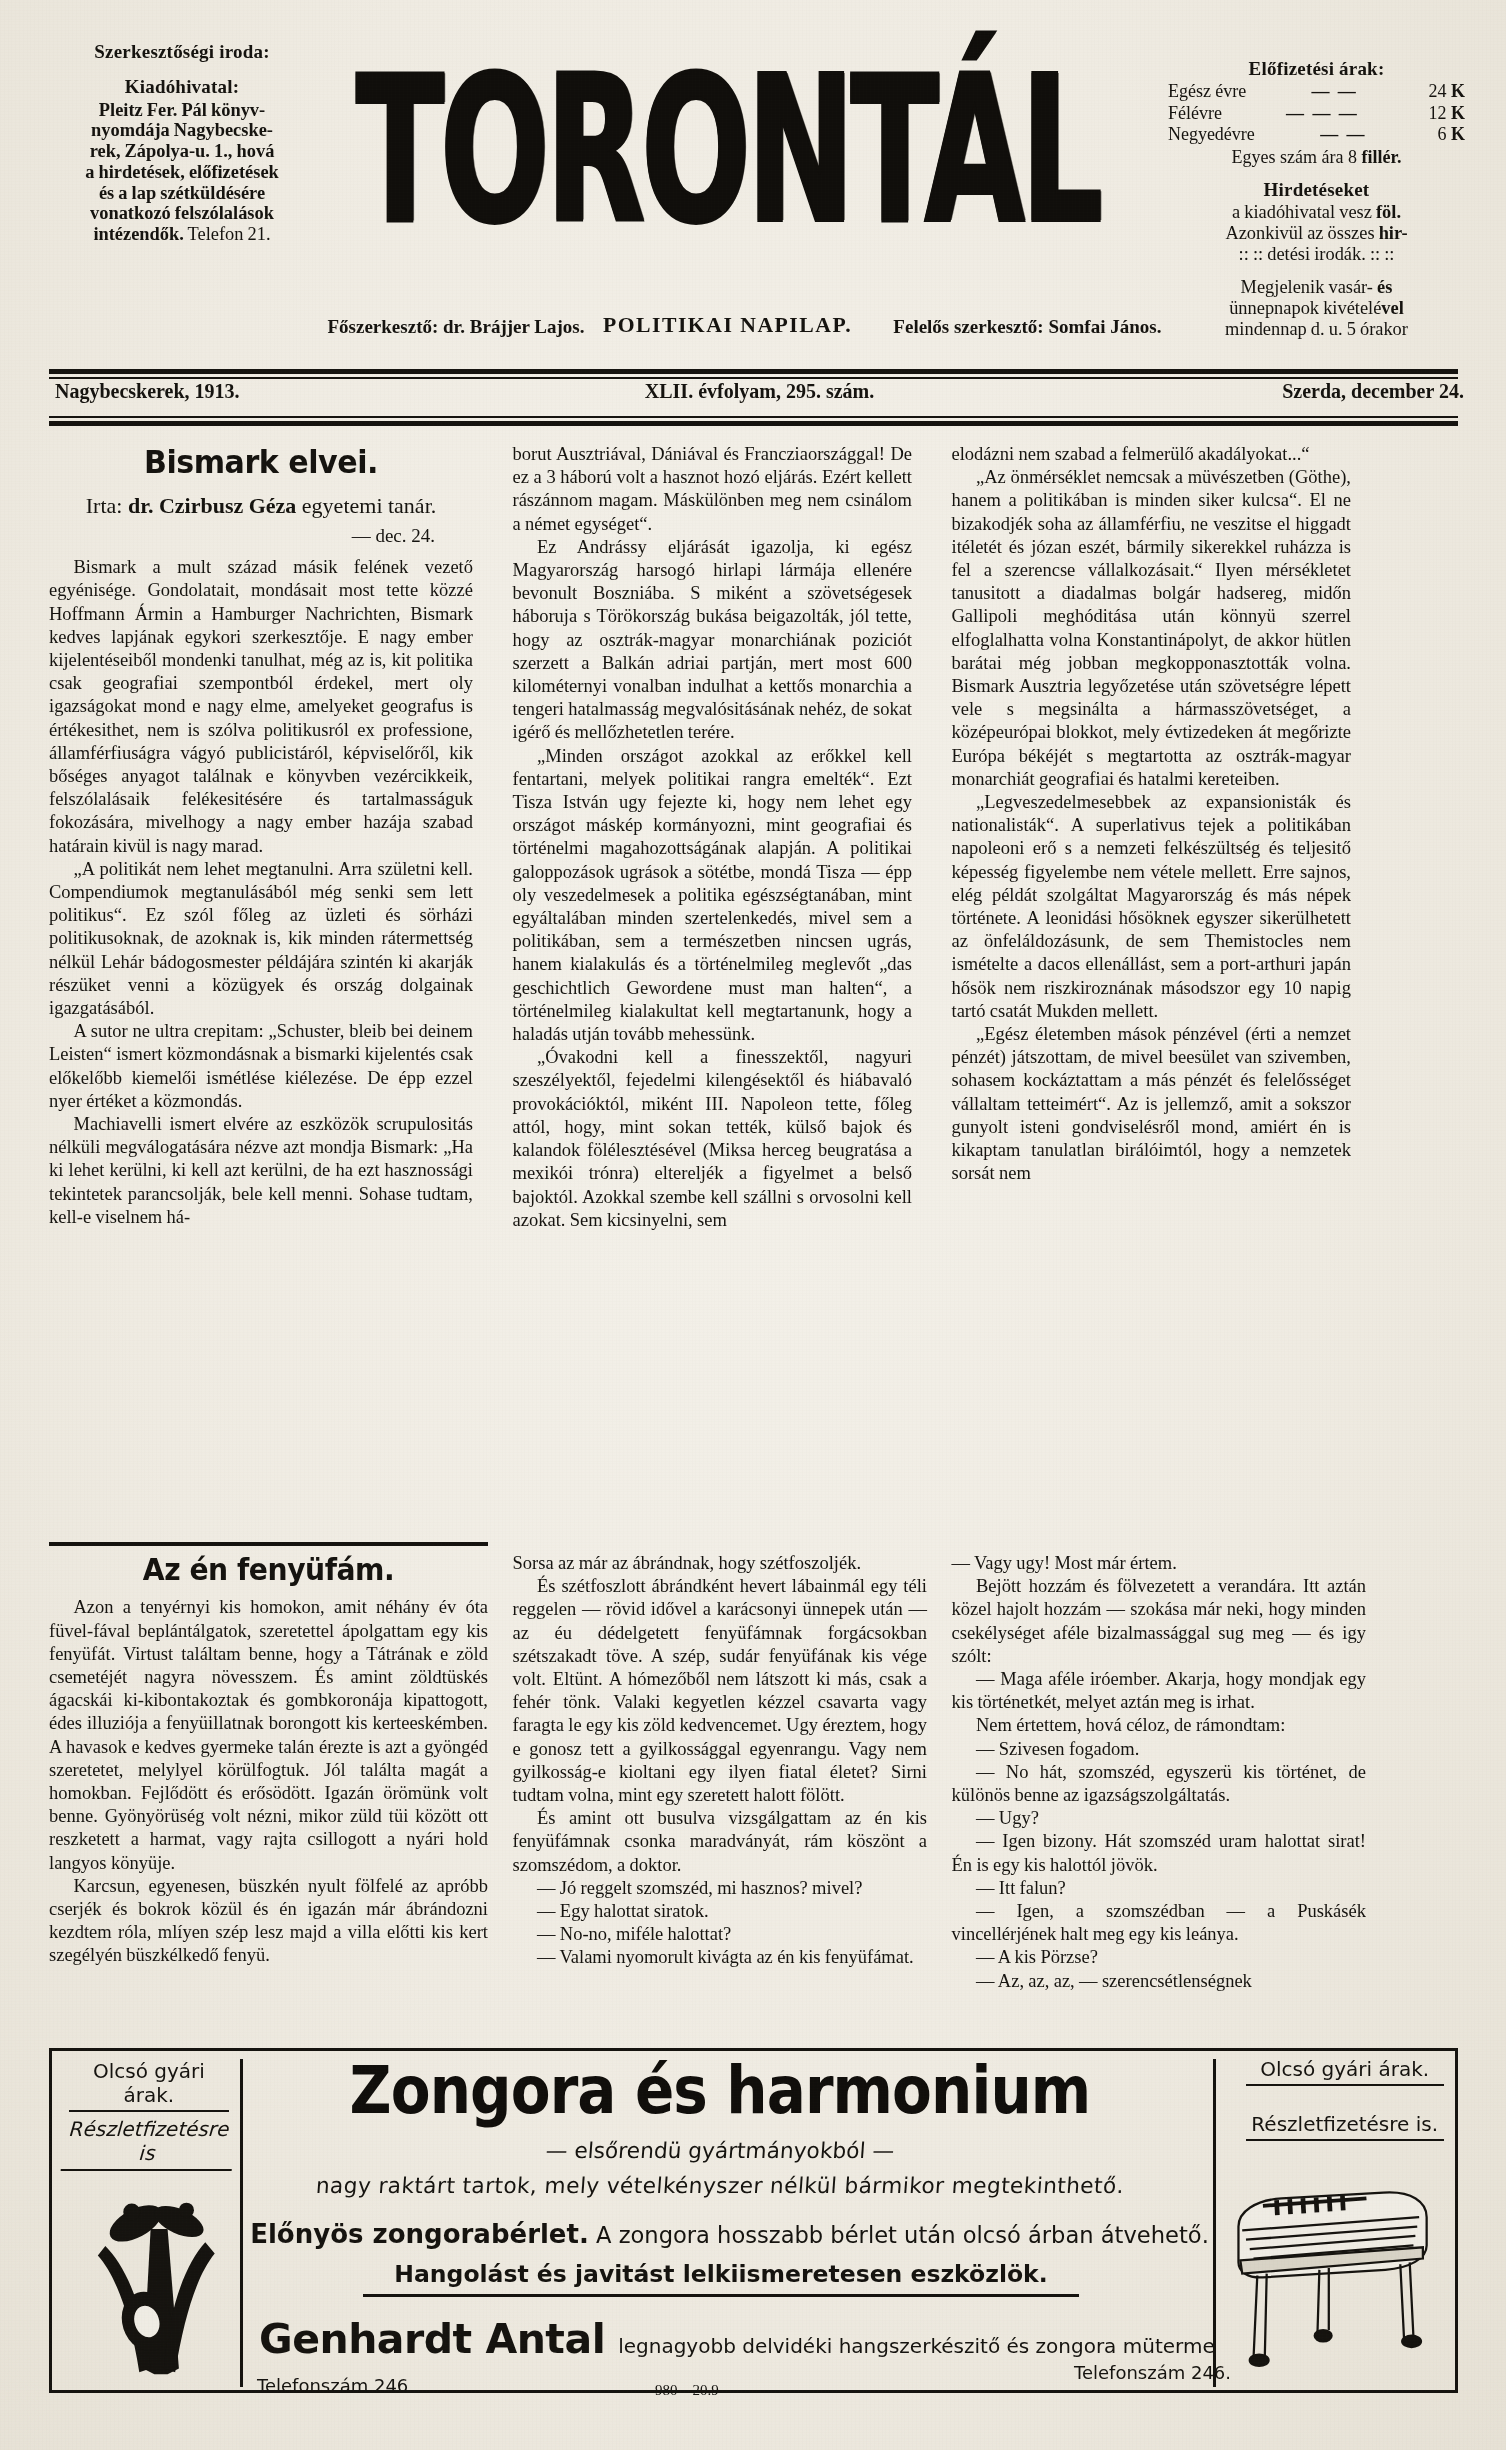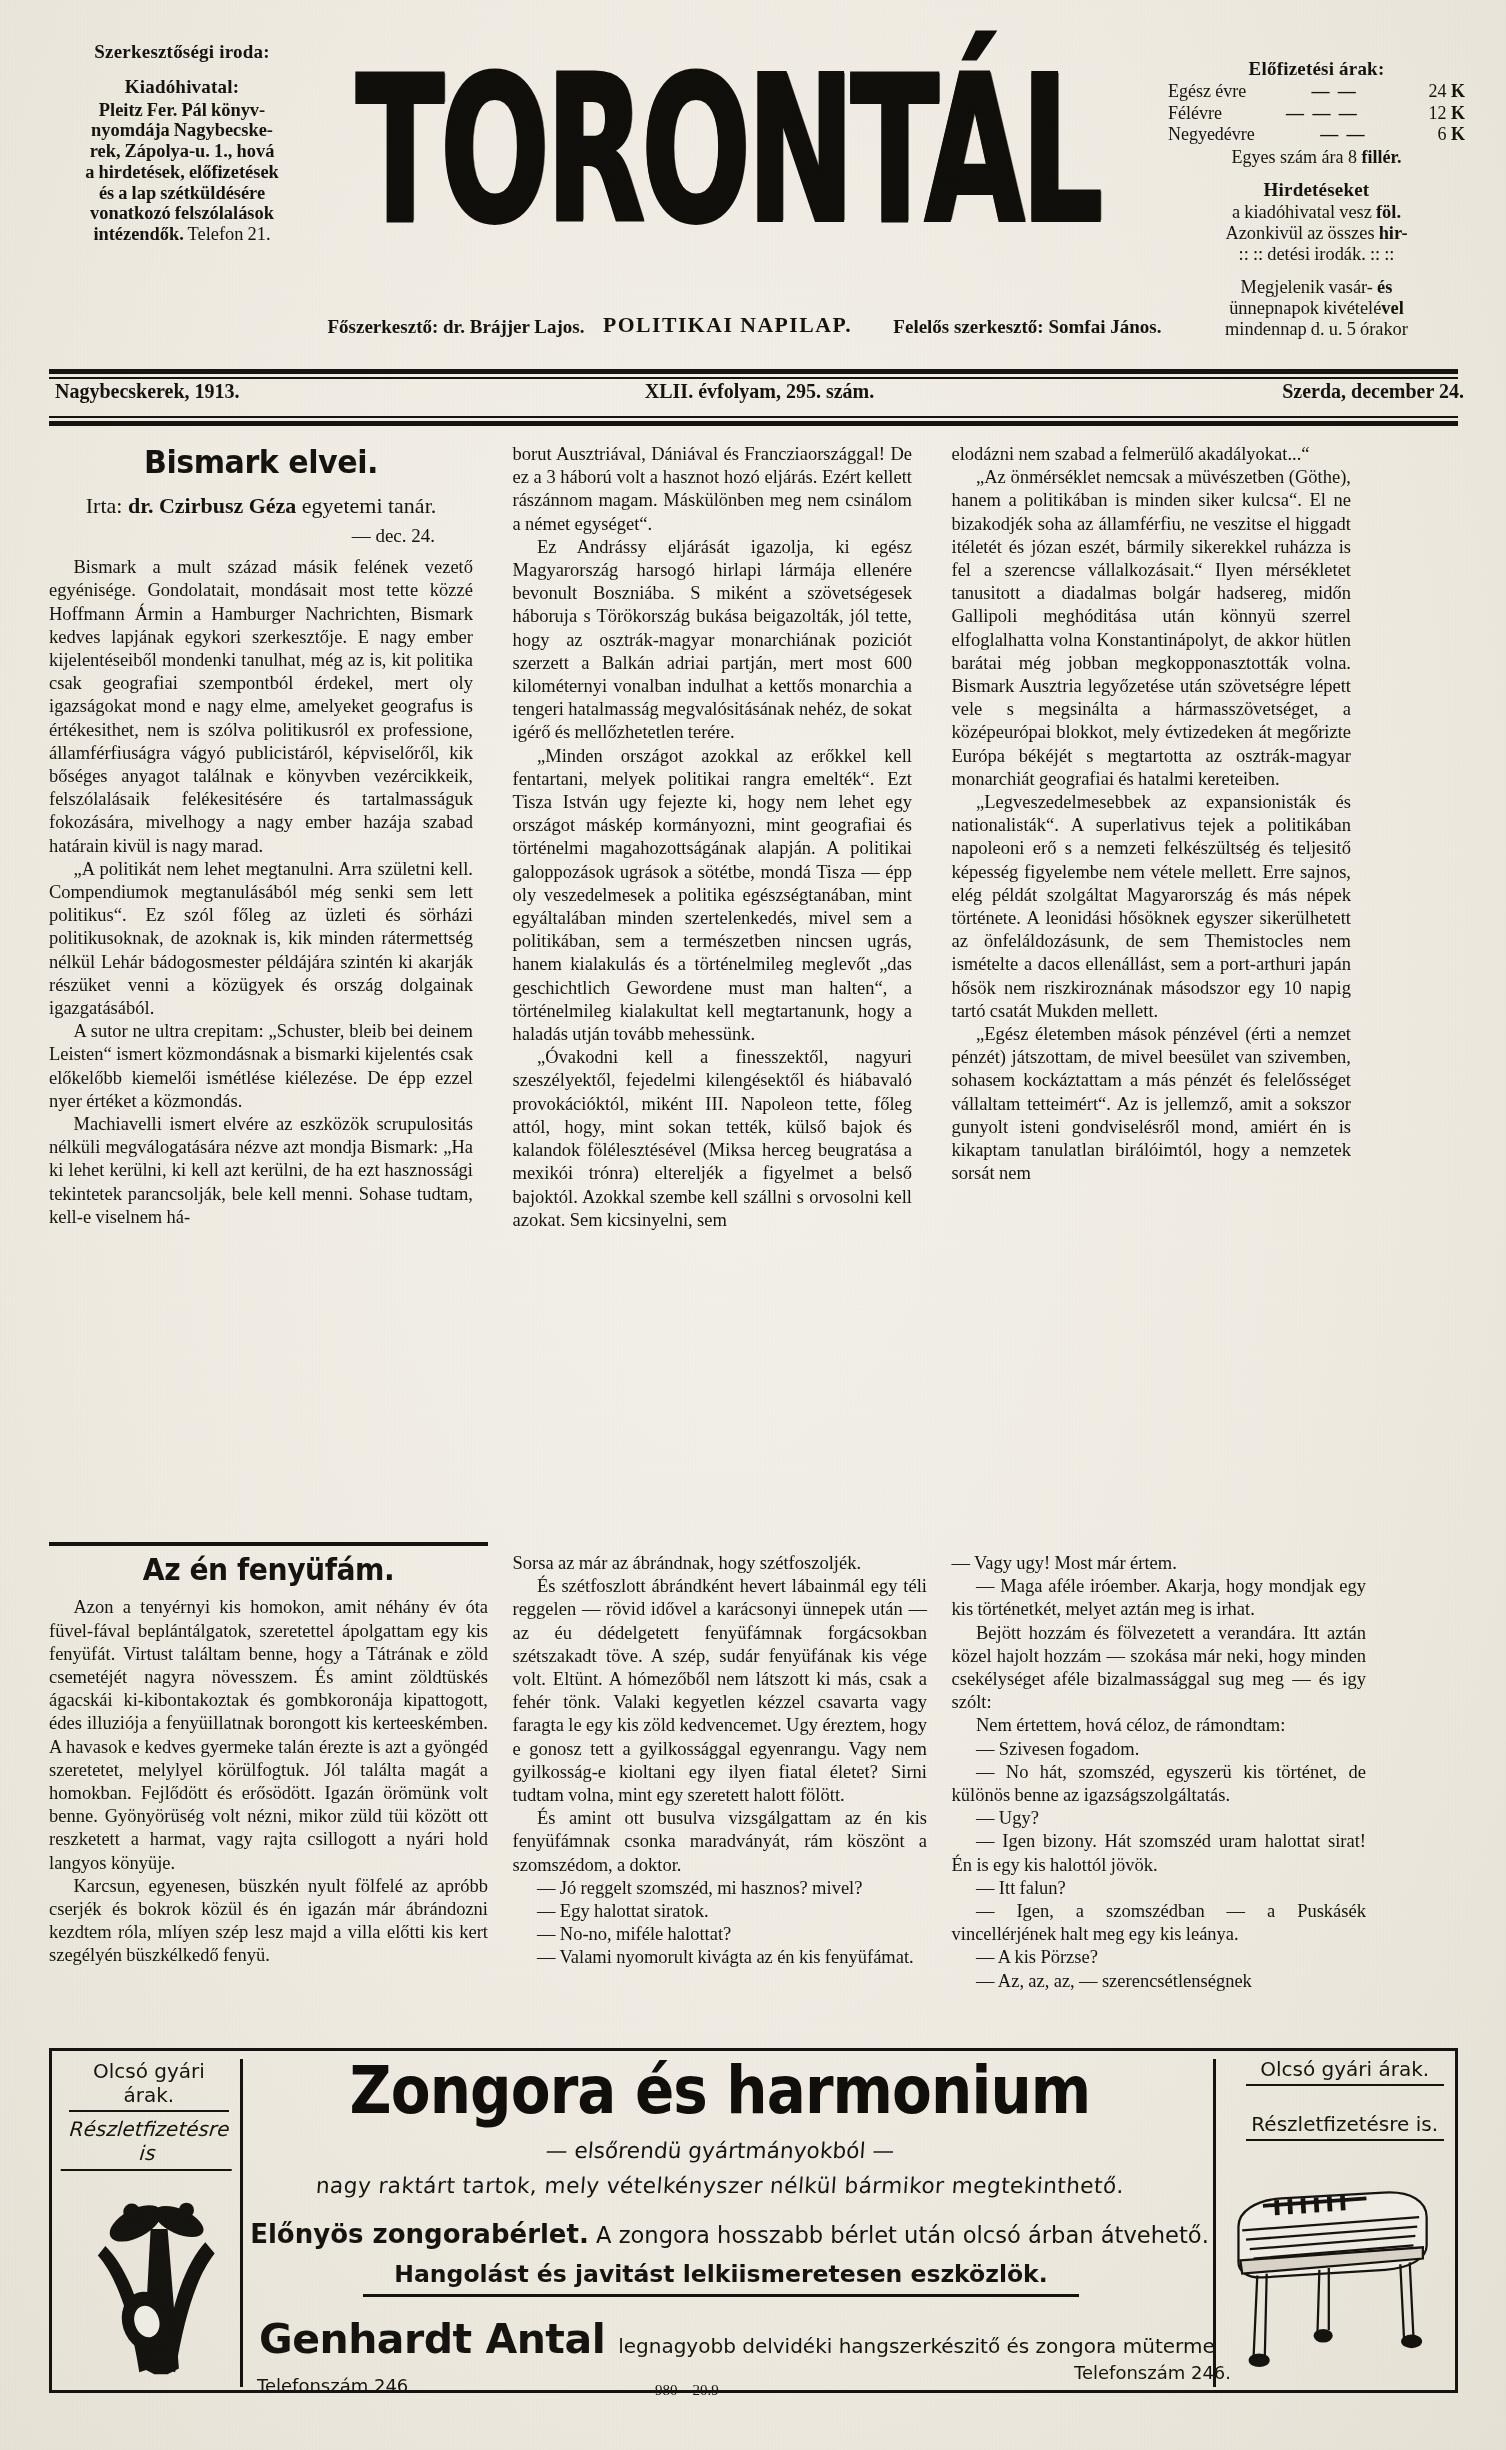--- a/index.html
+++ b/index.html
@@ -383,22 +383,22 @@
         <p>És amint ott busulva vizsgálgattam az én kis fenyüfámnak csonka maradványát, rám köszönt a szomszédom, a doktor.</p>
         <p>— Jó reggelt szomszéd, mi hasznos? mivel?</p>
         <p>— Egy halottat siratok.</p>
         <p>— No-no, miféle halottat?</p>
         <p>— Valami nyomorult kivágta az én kis fenyüfámat.</p>
       </div>
     </div>
     <div class="fcol">
       <div class="coltext">
         <p style="text-indent:0">— Vagy ugy! Most már értem.</p>
+        <p>Bejött hozzám és fölvezetett a verandára. Itt aztán közel hajolt hozzám — szokása már neki, hogy minden csekélységet aféle bizalmassággal sug meg — és igy szólt:</p>
         <p>— Maga aféle iróember. Akarja, hogy mondjak egy kis történetkét, melyet aztán meg is irhat.</p>
-        <p>Bejött hozzám és fölvezetett a verandára. Itt aztán közel hajolt hozzám — szokása már neki, hogy minden csekélységet aféle bizalmassággal sug meg — és igy szólt:</p>
         <p>Nem értettem, hová céloz, de rámondtam:</p>
         <p>— Szivesen fogadom.</p>
         <p>— No hát, szomszéd, egyszerü kis történet, de különös benne az igazságszolgáltatás.</p>
         <p>— Ugy?</p>
         <p>— Igen bizony. Hát szomszéd uram halottat sirat! Én is egy kis halottól jövök.</p>
         <p>— Itt falun?</p>
         <p>— Igen, a szomszédban — a Puskásék vincellérjének halt meg egy kis leánya.</p>
         <p>— A kis Pörzse?</p>
         <p>— Az, az, az, — szerencsétlenségnek</p>
       </div>

